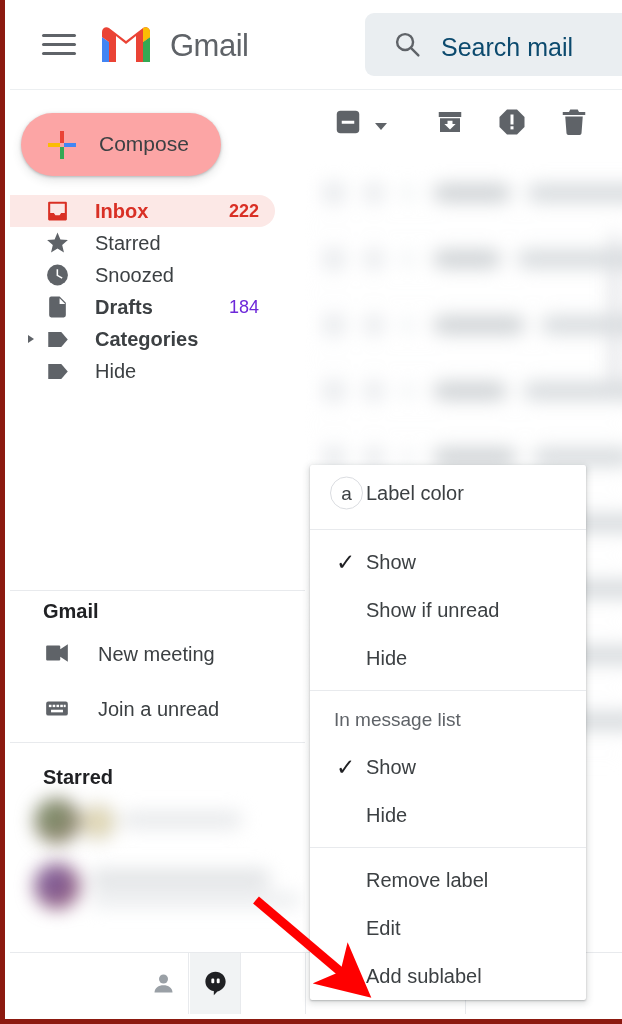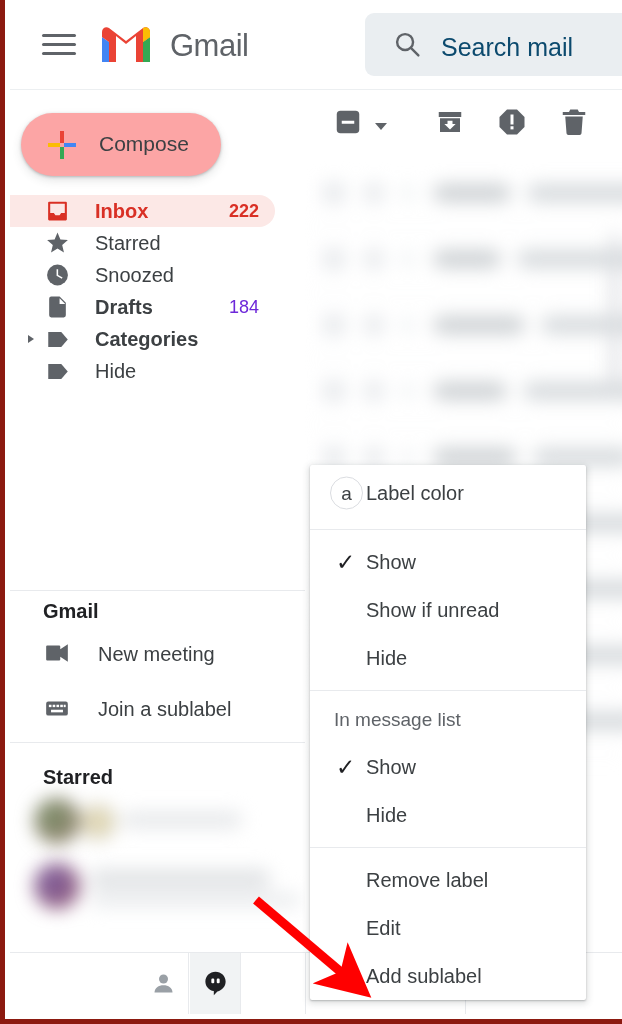--- a/index.html
+++ b/index.html
@@ -246,21 +246,21 @@
           <g fill="#fff">
                 <rect x="4.5" y="9" width="2.4" height="2.2"></rect>
                 <rect x="8" y="9" width="2.4" height="2.2"></rect>
                 <rect x="11.5" y="9" width="2.4" height="2.2"></rect>
                 <rect x="15" y="9" width="2.4" height="2.2"></rect>
                 <rect x="18.2" y="9" width="1.8" height="2.2"></rect>
                 <rect x="6.5" y="13.6" width="11" height="2.4"></rect>
               </g>
         </svg>
       </span>
-      <span class="mlabel">Join a sublabel</span>
+      <span class="mlabel">Join a unread</span>
     </div>
 
     <div class="sectiondiv" style="top:652px;"></div>
     <div class="sectionhead" style="top:676px;">Starred</div>
 
     <div class="blurrow" style="left:14px;top:700px;width:260px;height:62px;">
       <div class="bavatar" style="left:10px;top:8px;width:46px;height:46px;background:radial-gradient(circle at 40% 40%,#7a8f6a,#9c8070);"></div>
       <div class="bavatar" style="left:56px;top:14px;width:36px;height:36px;background:radial-gradient(circle at 50% 50%,#e8dba8,#cfcfcf);"></div>
       <div class="bbar" style="left:98px;top:22px;width:120px;height:16px;background:#e6e8ea;"></div>
     </div>

